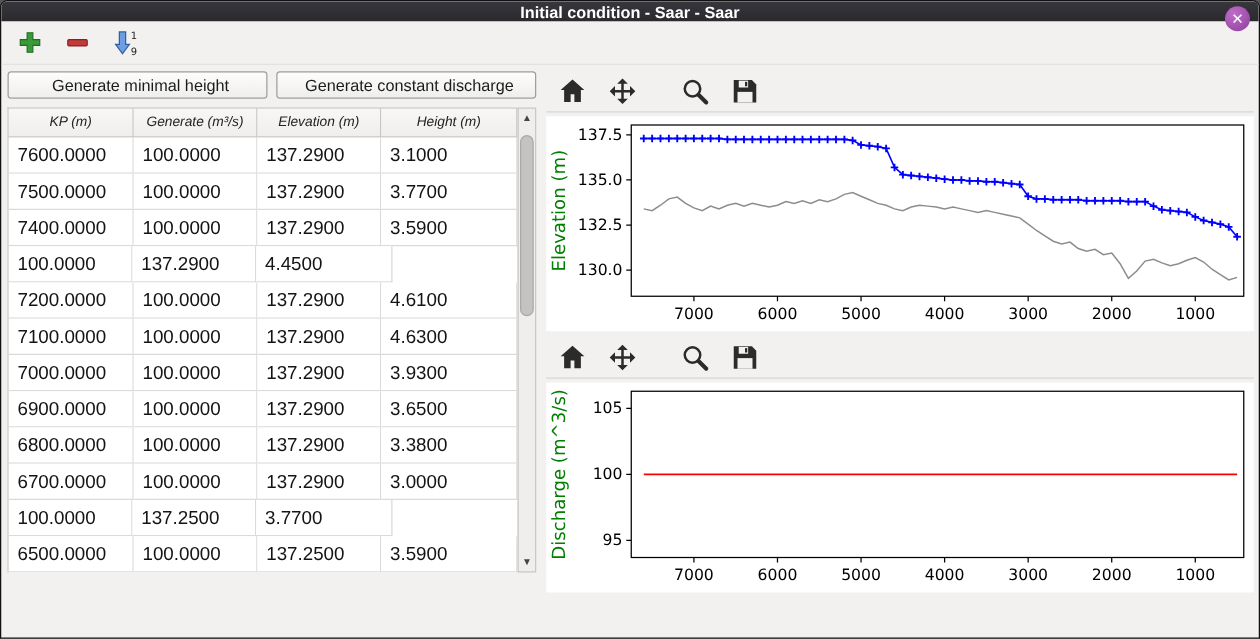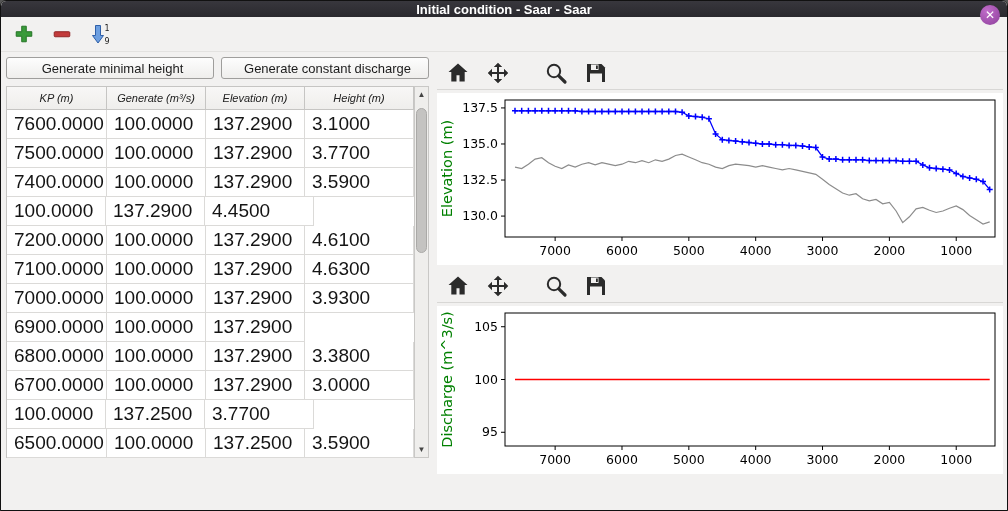--- a/index.html
+++ b/index.html
@@ -24,21 +24,21 @@
            background:linear-gradient(#fdfdfd,#efeeec);border:1px solid #9f9e9c;border-radius:3px;cursor:pointer;padding-left:11px;}
   .table-wrap{display:flex;margin-top:7px;}
   .grid{width:407px;border-top:1px solid #c6c5c3;border-left:1px solid #c6c5c3;}
   .thead{display:flex;height:23px;}
   .th{box-sizing:border-box;border-right:1px solid #c6c5c3;border-bottom:1px solid #c6c5c3;
       background:linear-gradient(#f8f7f6,#efeeec);font-size:11px;color:#222;display:flex;
       align-items:center;justify-content:center;font-style:italic;}
   .tbody{height:348px;overflow:hidden;background:#fff;}
   .tr{display:flex;height:29px;}
   .td{box-sizing:border-box;border-right:1px solid #dbdad8;border-bottom:1px solid #dbdad8;background:#fff;
-      font-size:19px;color:#141414;display:flex;align-items:center;padding-left:7px;}
+      font-size:15px;color:#141414;display:flex;align-items:center;padding-left:7px;}
   .c0{width:100px;} .c1{width:99px;} .c2{width:99px;} .c3{width:109px;}
   
   .vscroll{width:16px;height:372px;box-sizing:border-box;border:1px solid #c9c8c6;background:#efeeec;
            display:flex;flex-direction:column;}
   .sb-btn{height:15px;display:flex;align-items:center;justify-content:center;font-size:8px;color:#444;cursor:pointer;}
   .sb-track{flex:1;position:relative;}
   .sb-thumb{position:absolute;left:1px;right:1px;top:6px;height:42%;background:#c4c3c1;border:1px solid #aaa9a7;
             border-radius:6px;cursor:pointer;}
   
   .right-panel{flex:1;box-sizing:border-box;padding:4px 4px 0 4px;display:flex;flex-direction:column;}
@@ -135,20 +135,21 @@
               <div class="tr">
                 <div class="td c0">7000.0000</div>
                 <div class="td c1">100.0000</div>
                 <div class="td c2">137.2900</div>
                 <div class="td c3">3.9300</div>
               </div>
               <div class="tr">
                 <div class="td c0">6900.0000</div>
                 <div class="td c1">100.0000</div>
                 <div class="td c2">137.2900</div>
+                <div class="td c3">3.6500</div>
               </div>
               <div class="tr">
                 <div class="td c0">6800.0000</div>
                 <div class="td c1">100.0000</div>
                 <div class="td c2">137.2900</div>
                 <div class="td c3">3.3800</div>
               </div>
               <div class="tr">
                 <div class="td c0">6700.0000</div>
                 <div class="td c1">100.0000</div>

